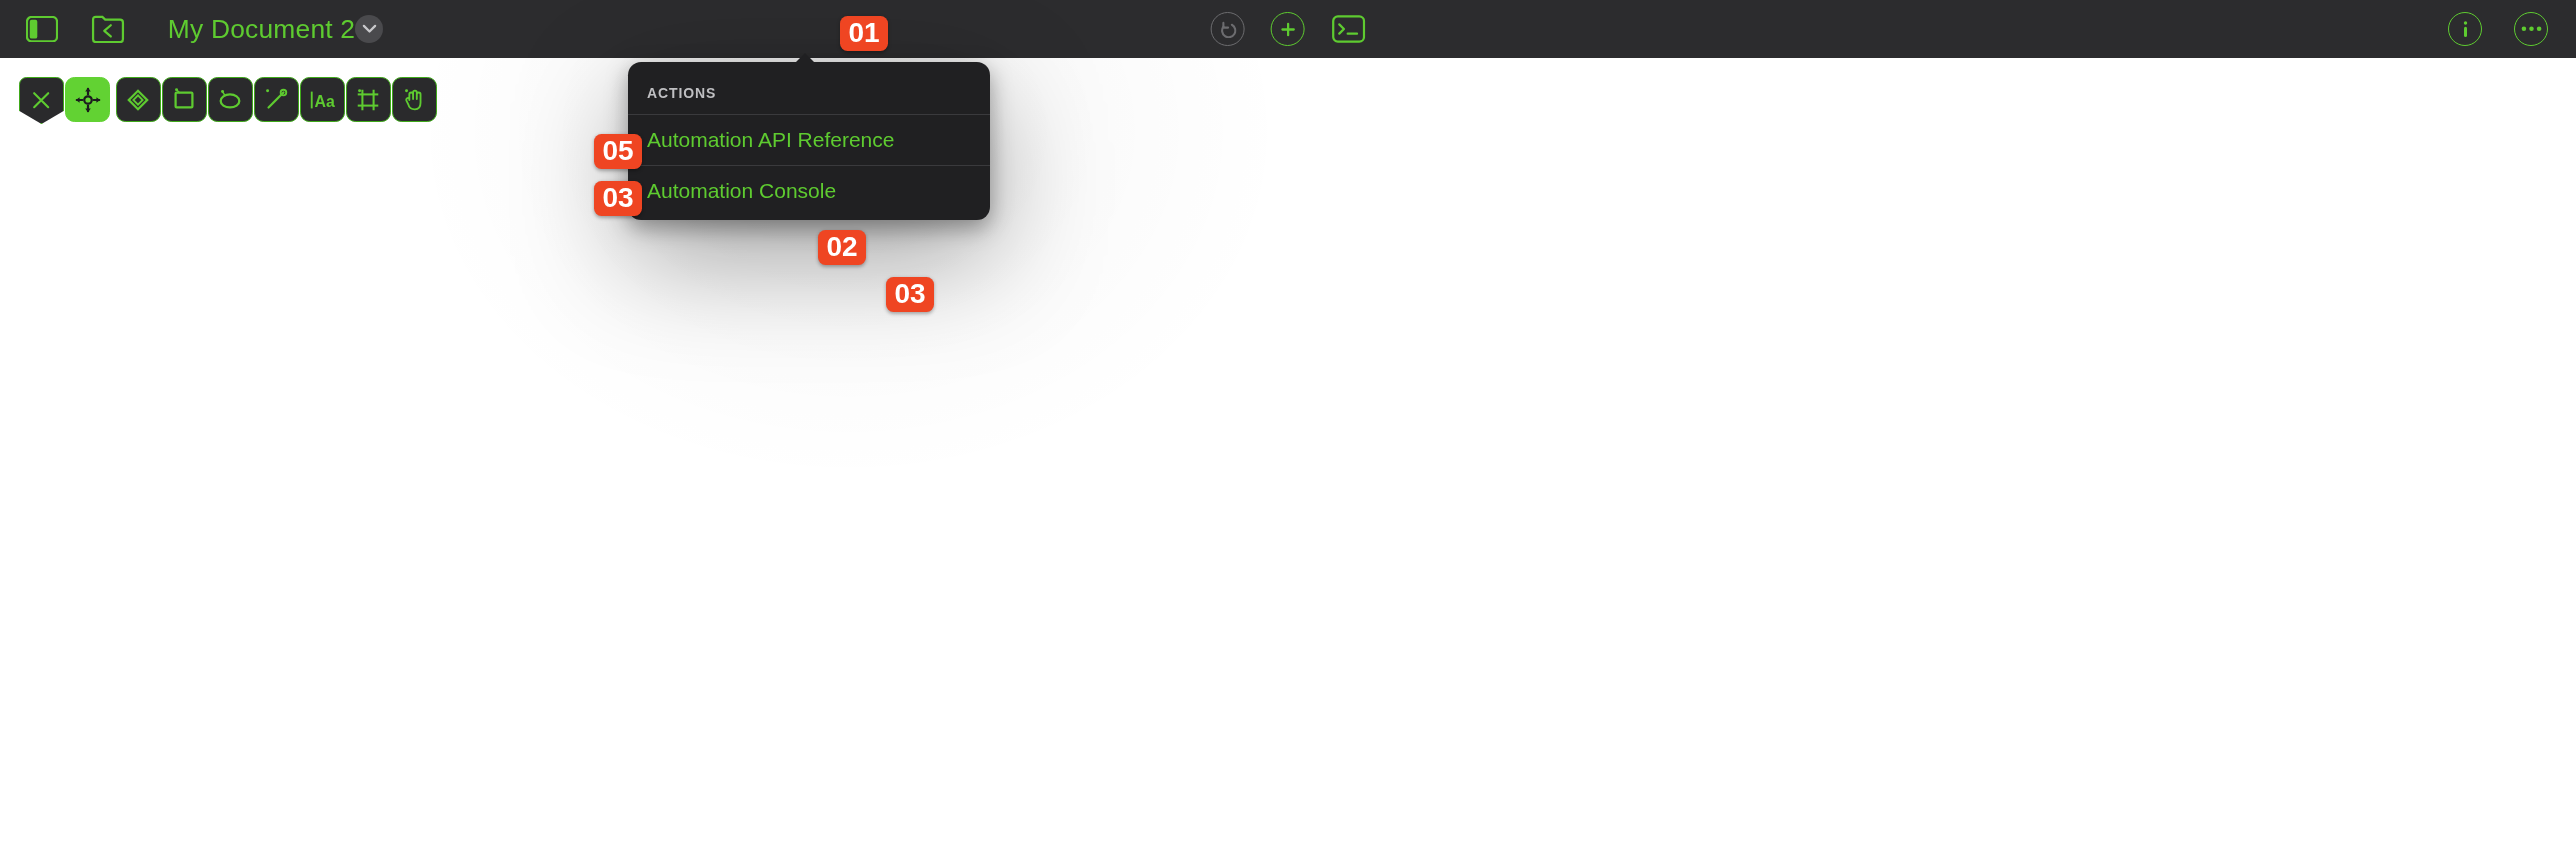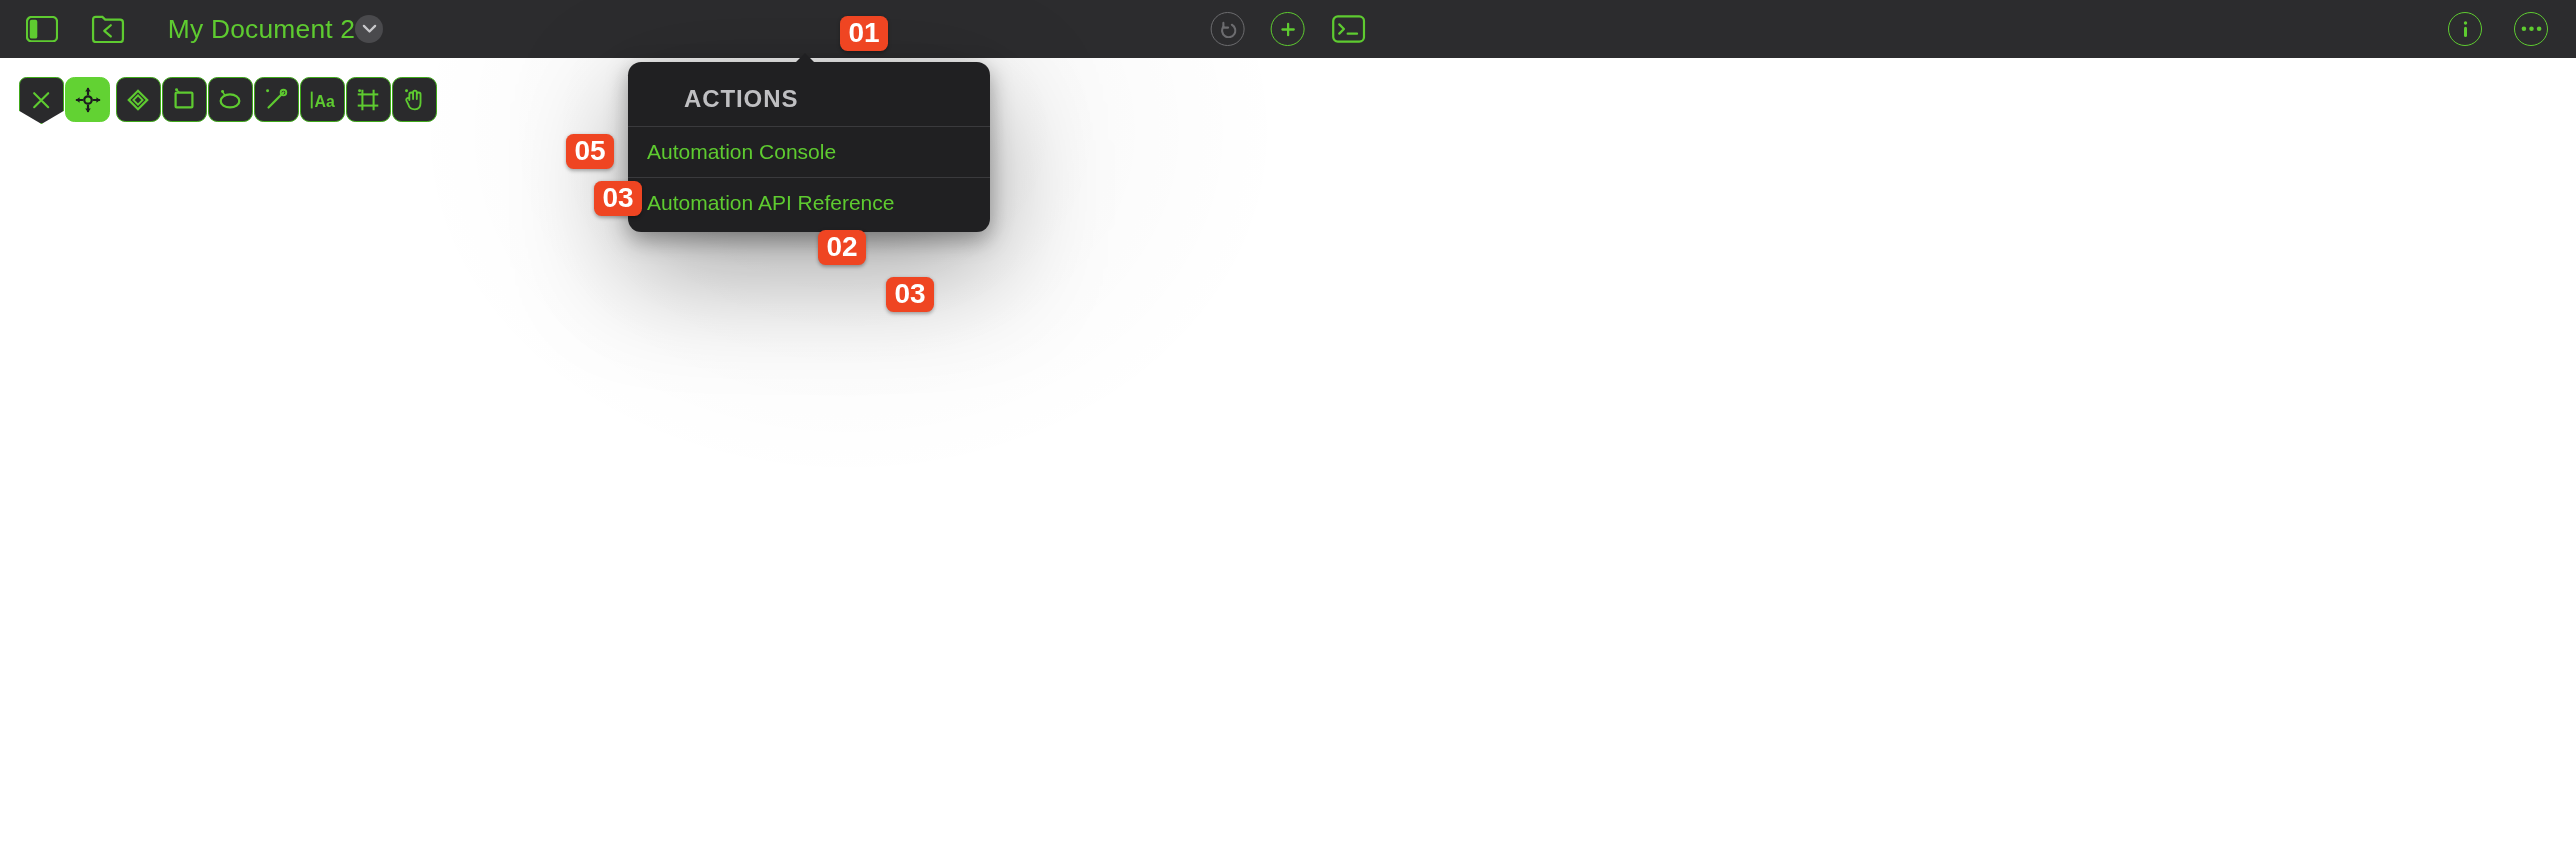--- a/index.html
+++ b/index.html
@@ -80,23 +80,22 @@
     content: "";
     position: absolute;
     top: -9.4px; left: 166px;
     width: 0; height: 0;
     border-left: 11.3px solid transparent;
     border-right: 11.3px solid transparent;
     border-bottom: 11.3px solid var(--bg-panel);
   }
   .pop-header {
     padding: 22.6px 19px 13.2px 19px;
-    font-size: 24px; font-weight: 700; letter-spacing: 0.9px;
+    font-size: 14px; font-weight: 700; letter-spacing: 0.9px;
     color: #bfbfc2;
-    margin-left: 37px;
   }
   .pop-item {
     display: flex; align-items: center; gap: 19px;
     padding: 13.2px 19px 13.2px 19px;
     border-top: 0.9px solid #3a3a3d;
     cursor: pointer;
   }
   .pop-item:first-of-type { border-top: 0.9px solid #3a3a3d; }
   .pop-item .pi-icon { width: 28px; height: 28px; flex: 0 0 28px; display: flex; align-items: center; justify-content: center; }
   .pop-item .pi-label { color: var(--green); font-size: 21px; font-weight: 400; }
@@ -256,26 +255,26 @@
     </svg>
   </div>
 </div>
 
 <div class="popover">
   <div class="pop-header">ACTIONS</div>
 
 
 
   <div class="pop-item noicon">
+    <span class="pi-label">Automation API Reference</span>
+  </div>
+
+  <div class="pop-item noicon">
     <span class="pi-label">Automation Console</span>
-  </div>
-
-  <div class="pop-item noicon">
-    <span class="pi-label">Automation API Reference</span>
   </div>
 </div>
 
 <div class="badge" style="left:840px; top:16px;">01</div>
 <div class="badge" style="left:818px; top:230px;">02</div>
 <div class="badge" style="left:886px; top:277px;">03</div>
 <div class="badge" style="left:594px; top:181px;">03</div>
-<div class="badge" style="left:566px; top:134px;">05</div>
+<div class="badge" style="left:594px; top:134px;">05</div>
 
 
 </body></html>

